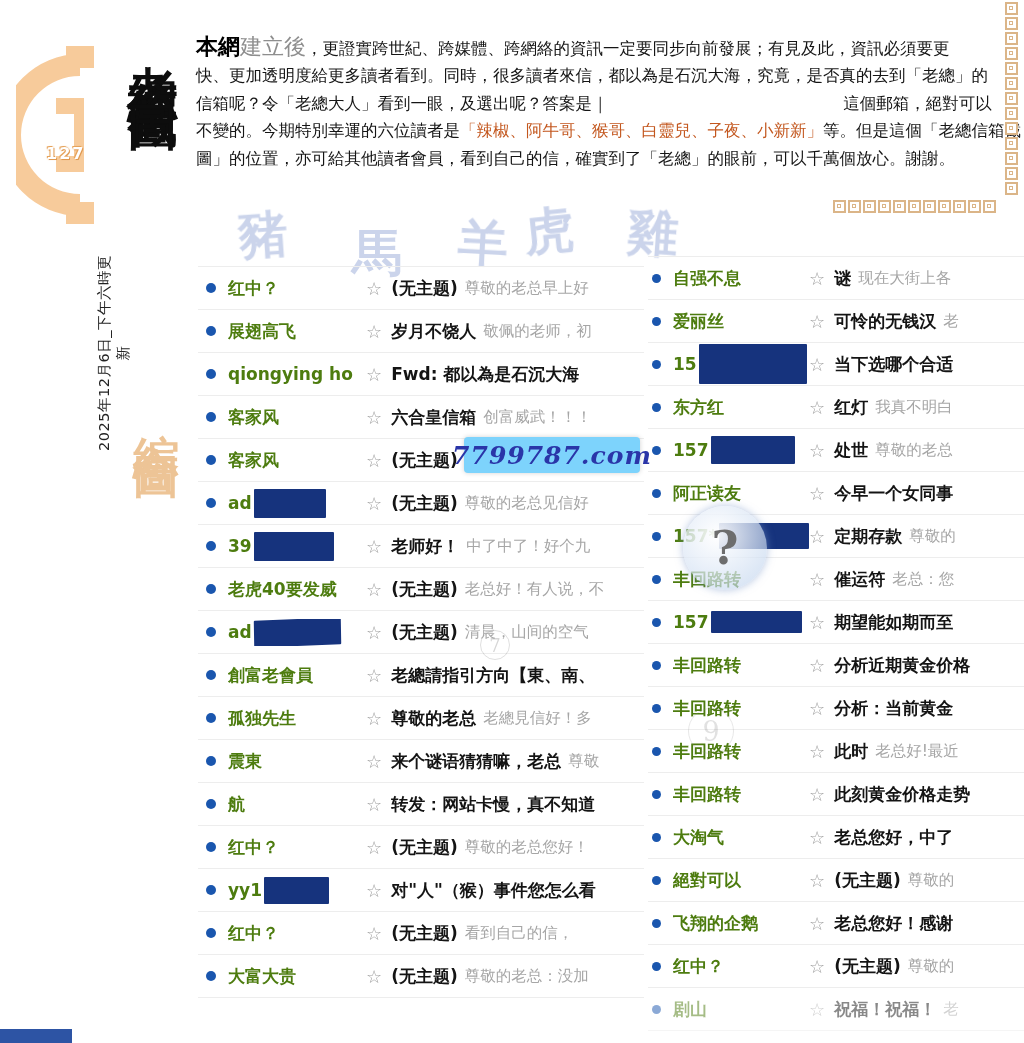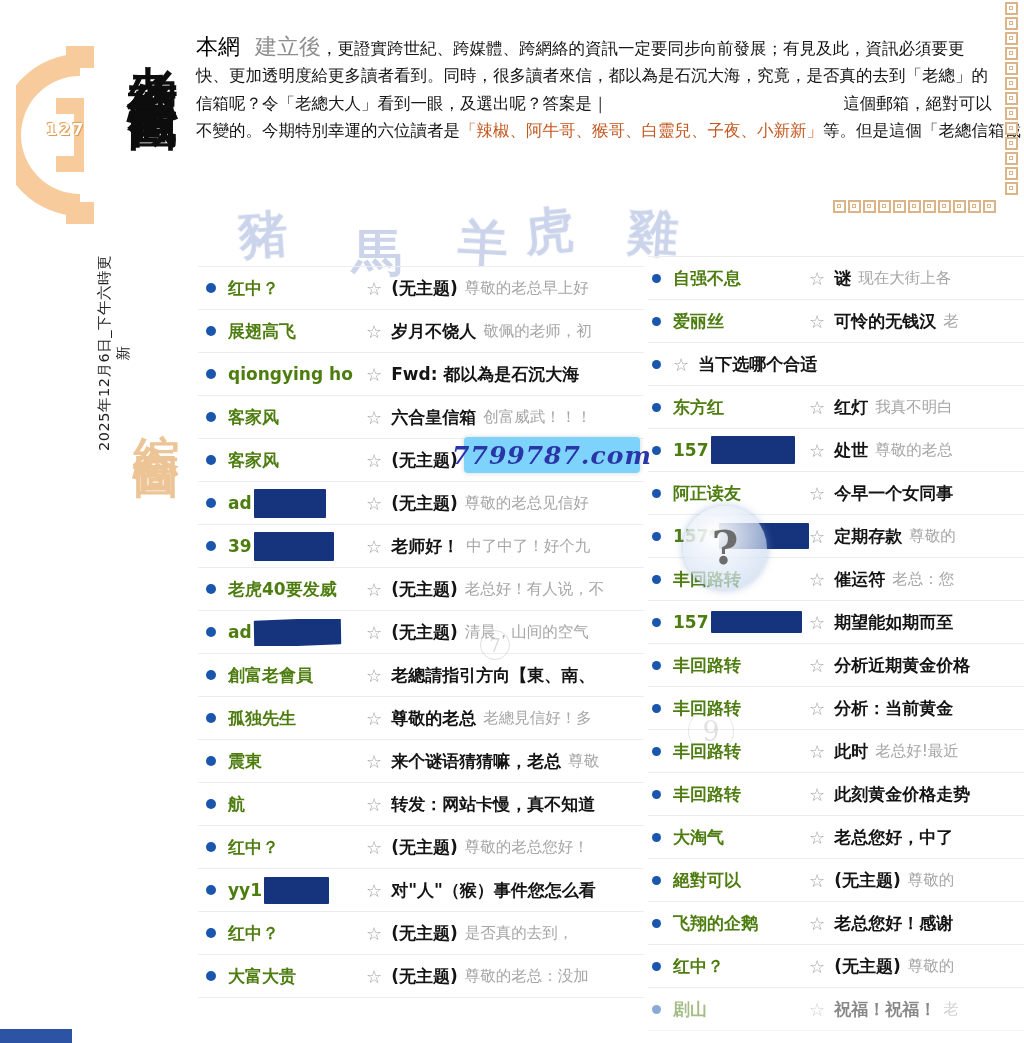--- a/index.html
+++ b/index.html
@@ -2,38 +2,38 @@
 <html><head>
 <meta charset="utf-8">
 <style>
   html,body{margin:0;padding:0;}
   body{width:1024px;height:1043px;position:relative;overflow:hidden;background:#fff;
        font-family:"DejaVu Sans","Liberation Sans",sans-serif;}
 
   
   .logo{position:absolute;left:16px;top:40px;width:84px;height:190px;z-index:0;}
   .logo svg{opacity:.92;}
-  .logo-num{position:absolute;left:30px;top:80px;font-weight:bold;font-size:16px;letter-spacing:2px;
+  .logo-num{position:absolute;left:30px;top:104px;font-weight:bold;font-size:16px;letter-spacing:2px;
             color:#fff;text-shadow:0 0 2px #e09a52,1px 1px 0 #e09a52,-1px -1px 0 #e8a75f;}
   .vtitle{position:absolute;left:120px;top:26px;writing-mode:vertical-rl;text-orientation:upright;
           font-family:"DejaVu Serif","Liberation Serif",serif;font-weight:bold;font-size:50px;
           letter-spacing:8px;color:#0d0d0d;z-index:2;}
   .vsub{position:absolute;left:126px;top:398px;writing-mode:vertical-rl;text-orientation:upright;
         font-family:"DejaVu Serif","Liberation Serif",serif;font-weight:bold;font-size:46px;
         letter-spacing:11px;color:#edc496;z-index:1;}
   .update-note{position:absolute;left:7px;top:343px;width:196px;height:20px;text-align:center;
                transform:rotate(-90deg);font-size:14.5px;color:#222;letter-spacing:.5px;}
 
   
   .header{position:absolute;left:196px;top:31px;width:812px;z-index:1;}
   .hline{white-space:nowrap;height:27.5px;line-height:27.5px;
          font-family:"DejaVu Serif","Liberation Serif",serif;font-size:16.5px;color:#151515;}
   .hline:first-child{height:31px;line-height:31px;}
-  .hline .lead-bold{font-size:22px;font-weight:normal;color:#000;}
-  .hline .lead-light{font-size:22px;color:#8e8e8e;margin-left:15px;}
+  .hline .lead-bold{font-size:22px;font-weight:bold;color:#000;}
+  .hline .lead-light{font-size:22px;color:#8e8e8e;}
   .hline .gap{display:inline-block;width:235px;}
   .hline .pink{color:#d43a8c;}
   .hline .orange{color:#c3571e;}
 
   
   .meander-v{position:absolute;right:6px;top:2px;display:flex;flex-direction:column;gap:2px;z-index:3;}
   .meander-h{position:absolute;left:833px;top:200px;display:flex;flex-direction:row;gap:2px;z-index:3;}
   .mcell{width:9px;height:9px;border:2px solid #dbb588;position:relative;background:#fff;}
   .mcell::after{content:"";position:absolute;left:2px;top:2px;width:2px;height:2px;border:1px solid #dbb588;}
 
@@ -93,20 +93,21 @@
 
 <div class="vtitle">老總信箱截圖</div>
 <div class="vsub">綜合圖</div>
 <div class="update-note">2025年12月6日_下午六時更新</div>
 
 <div class="header" id="header">
     <div class="hline"><span class="lead-bold">本網</span><span class="lead-light">建立後</span><span>，更證實跨世紀、跨媒體、跨網絡的資訊一定要同步向前發展；有見及此，資訊必須要更</span></div>
     <div class="hline"><span>快、更加透明度給更多讀者看到。同時，很多讀者來信，都以為是石沉大海，究竟，是否真的去到「老總」的</span></div>
     <div class="hline"><span>信箱呢？令「老總大人」看到一眼，及選出呢？答案是｜</span><span class="gap"></span><span>這個郵箱，絕對可以</span></div>
     <div class="hline"><span>不變的。今期特別幸運的六位讀者是</span><span class="orange">「辣椒、阿牛哥、猴哥、白靈兒、子夜、小新新」</span><span>等。但是這個「老總信箱截</span></div>
+    <div class="hline"><span>圖」的位置，亦可給其他讀者會員，看到自己的信，確實到了「老總」的眼前，可以千萬個放心。謝謝。</span></div>
   </div>
 
 <div class="meander-v" id="meander-v">
     <div class="mcell"></div>
     <div class="mcell"></div>
     <div class="mcell"></div>
     <div class="mcell"></div>
     <div class="mcell"></div>
     <div class="mcell"></div>
     <div class="mcell"></div>
@@ -241,21 +242,21 @@
       <span class="sender">yy1<span class="redact" style="width: 65px; height: 27px;"></span></span>
       <span class="star">☆</span>
       <span class="subject">对"人"（猴）事件您怎么看</span>
       <span class="preview"></span>
     </div>
     <div class="mrow">
       <span class="dot"></span>
       <span class="sender">红中？</span>
       <span class="star">☆</span>
       <span class="subject">(无主题)</span>
-      <span class="preview">是否真的去到，</span>
+      <span class="preview">看到自己的信，</span>
     </div>
     <div class="mrow">
       <span class="dot"></span>
       <span class="sender">大富大贵</span>
       <span class="star">☆</span>
       <span class="subject">(无主题)</span>
       <span class="preview">尊敬的老总：没加</span>
     </div>
   </div>
 <div class="mail-col" id="right-col">
@@ -268,20 +269,21 @@
     </div>
     <div class="mrow">
       <span class="dot"></span>
       <span class="sender">爱丽丝</span>
       <span class="star">☆</span>
       <span class="subject">可怜的无钱汉</span>
       <span class="preview">老</span>
     </div>
     <div class="mrow">
       <span class="dot"></span>
+      <span class="sender">15<span class="redact" style="width: 108px; height: 40px;"></span></span>
       <span class="star">☆</span>
       <span class="subject">当下选哪个合适</span>
       <span class="preview"></span>
     </div>
     <div class="mrow">
       <span class="dot"></span>
       <span class="sender">东方红</span>
       <span class="star">☆</span>
       <span class="subject">红灯</span>
       <span class="preview">我真不明白</span>

